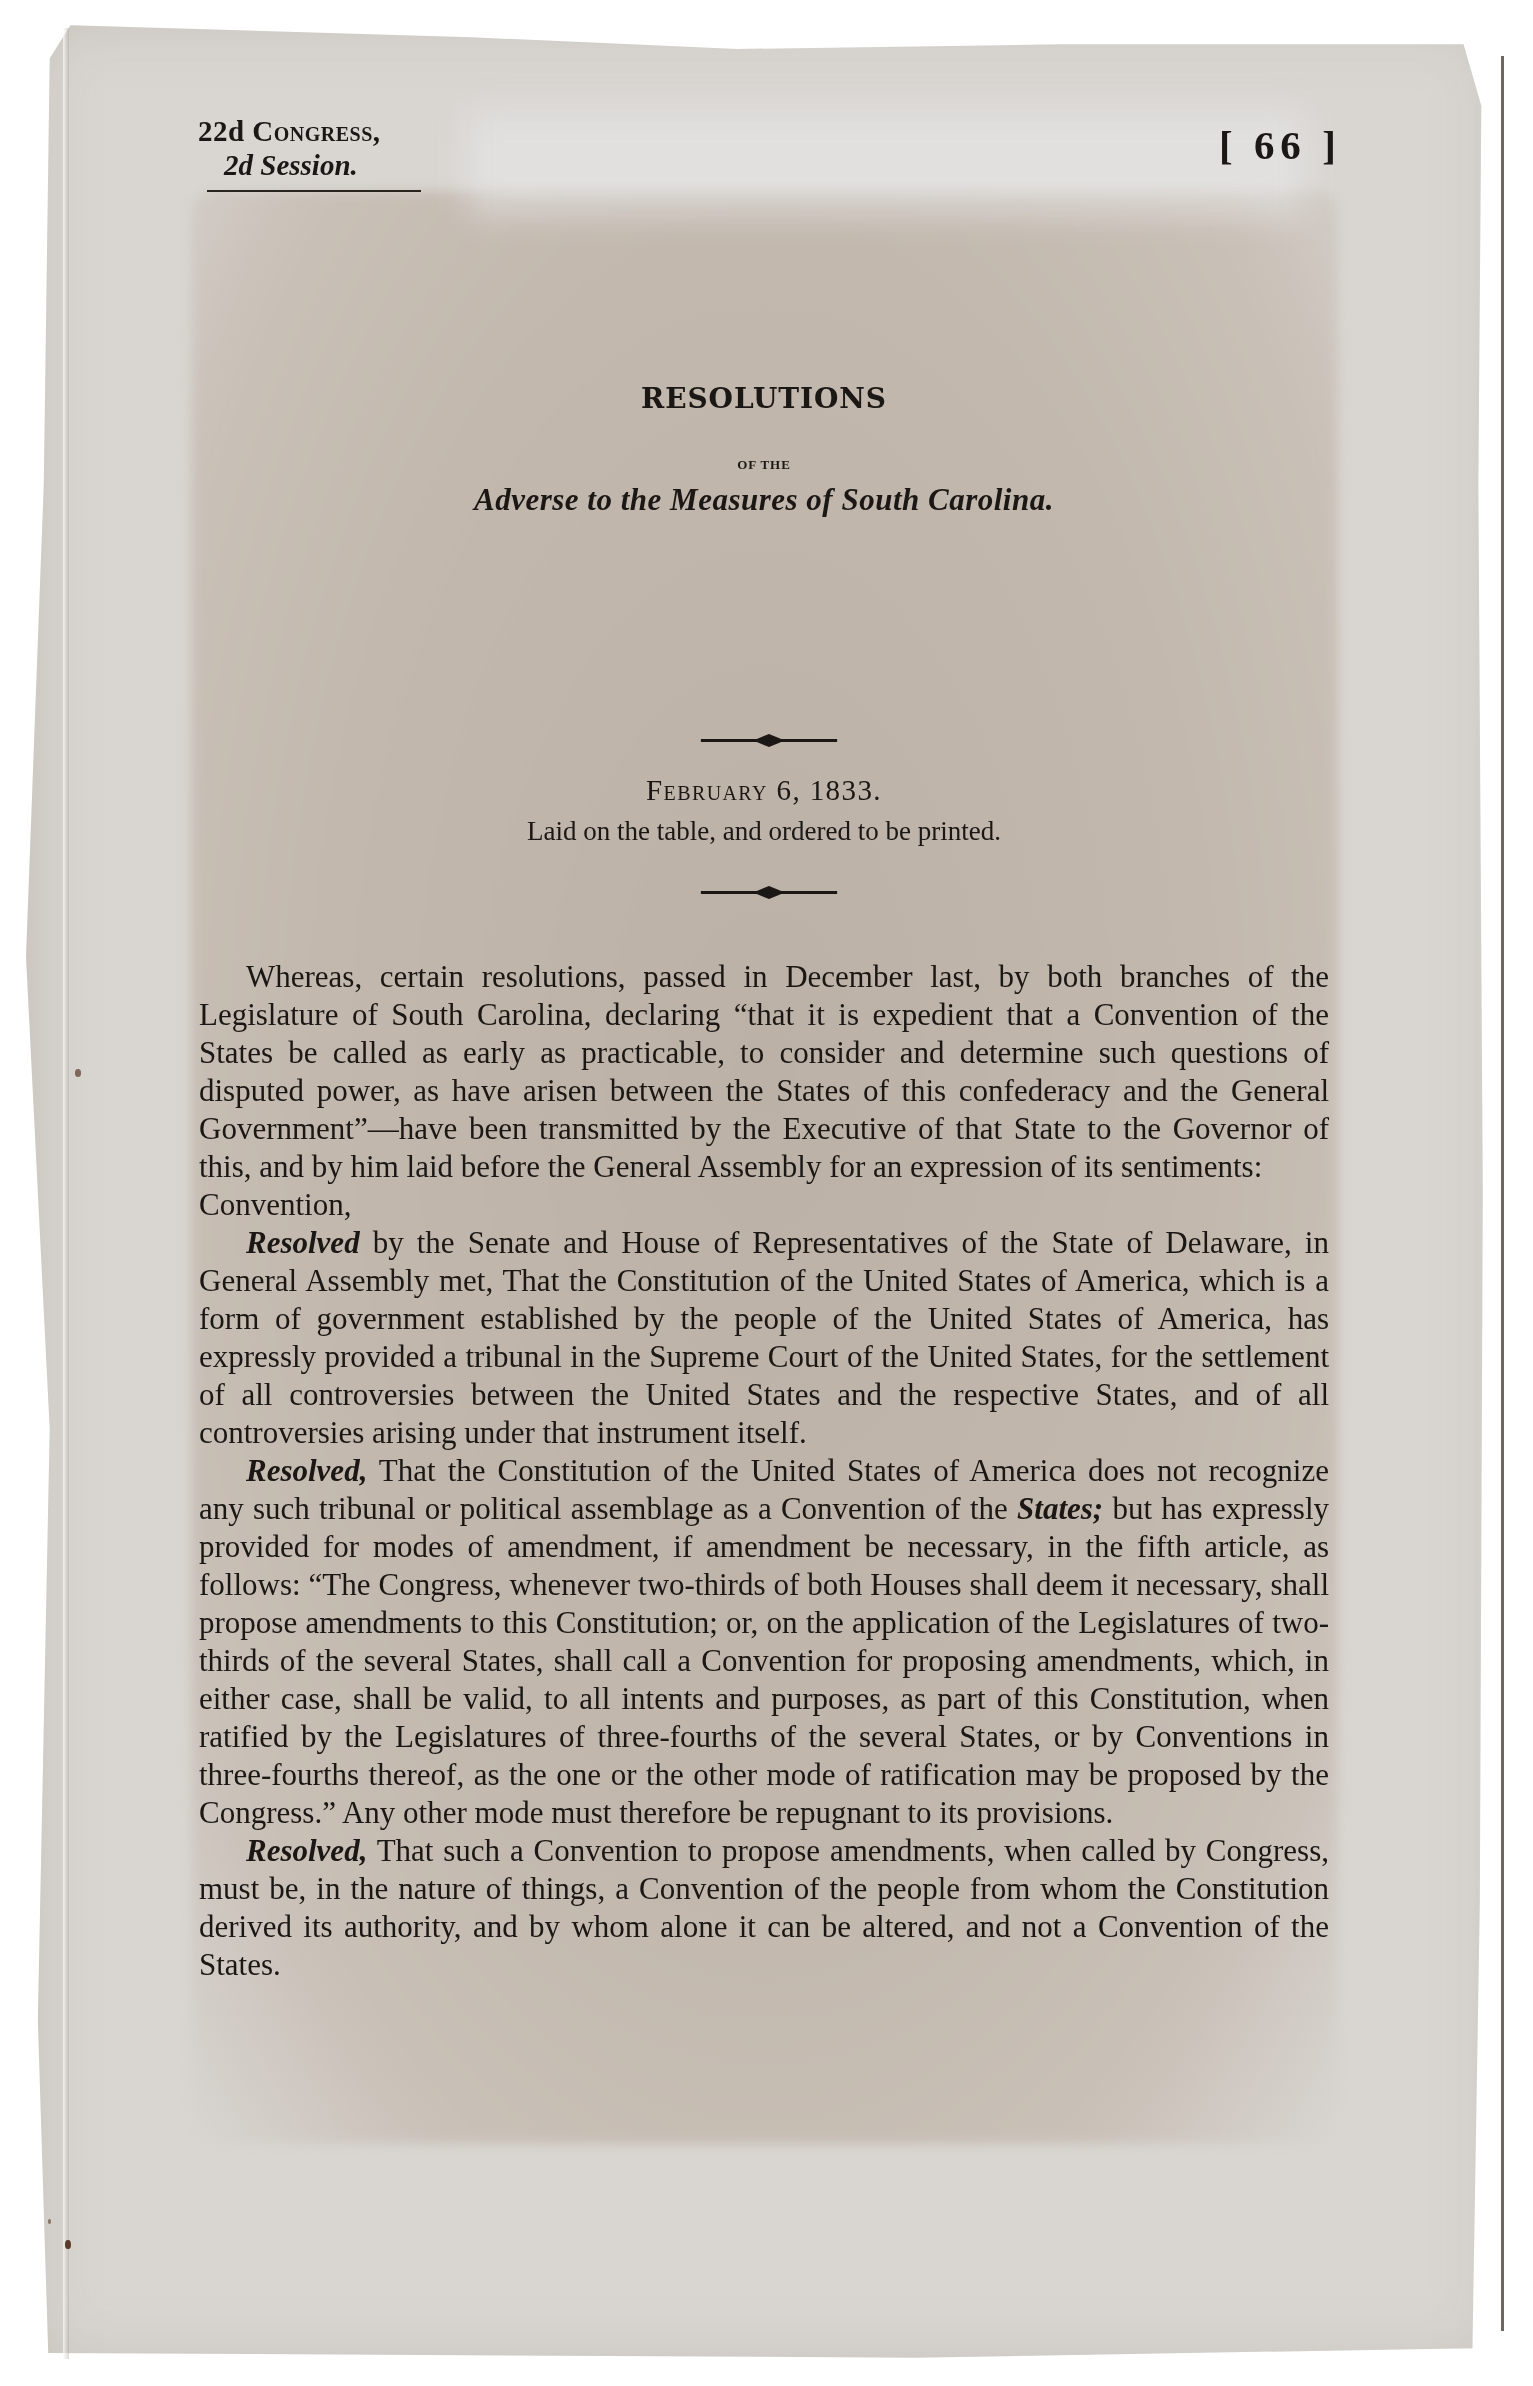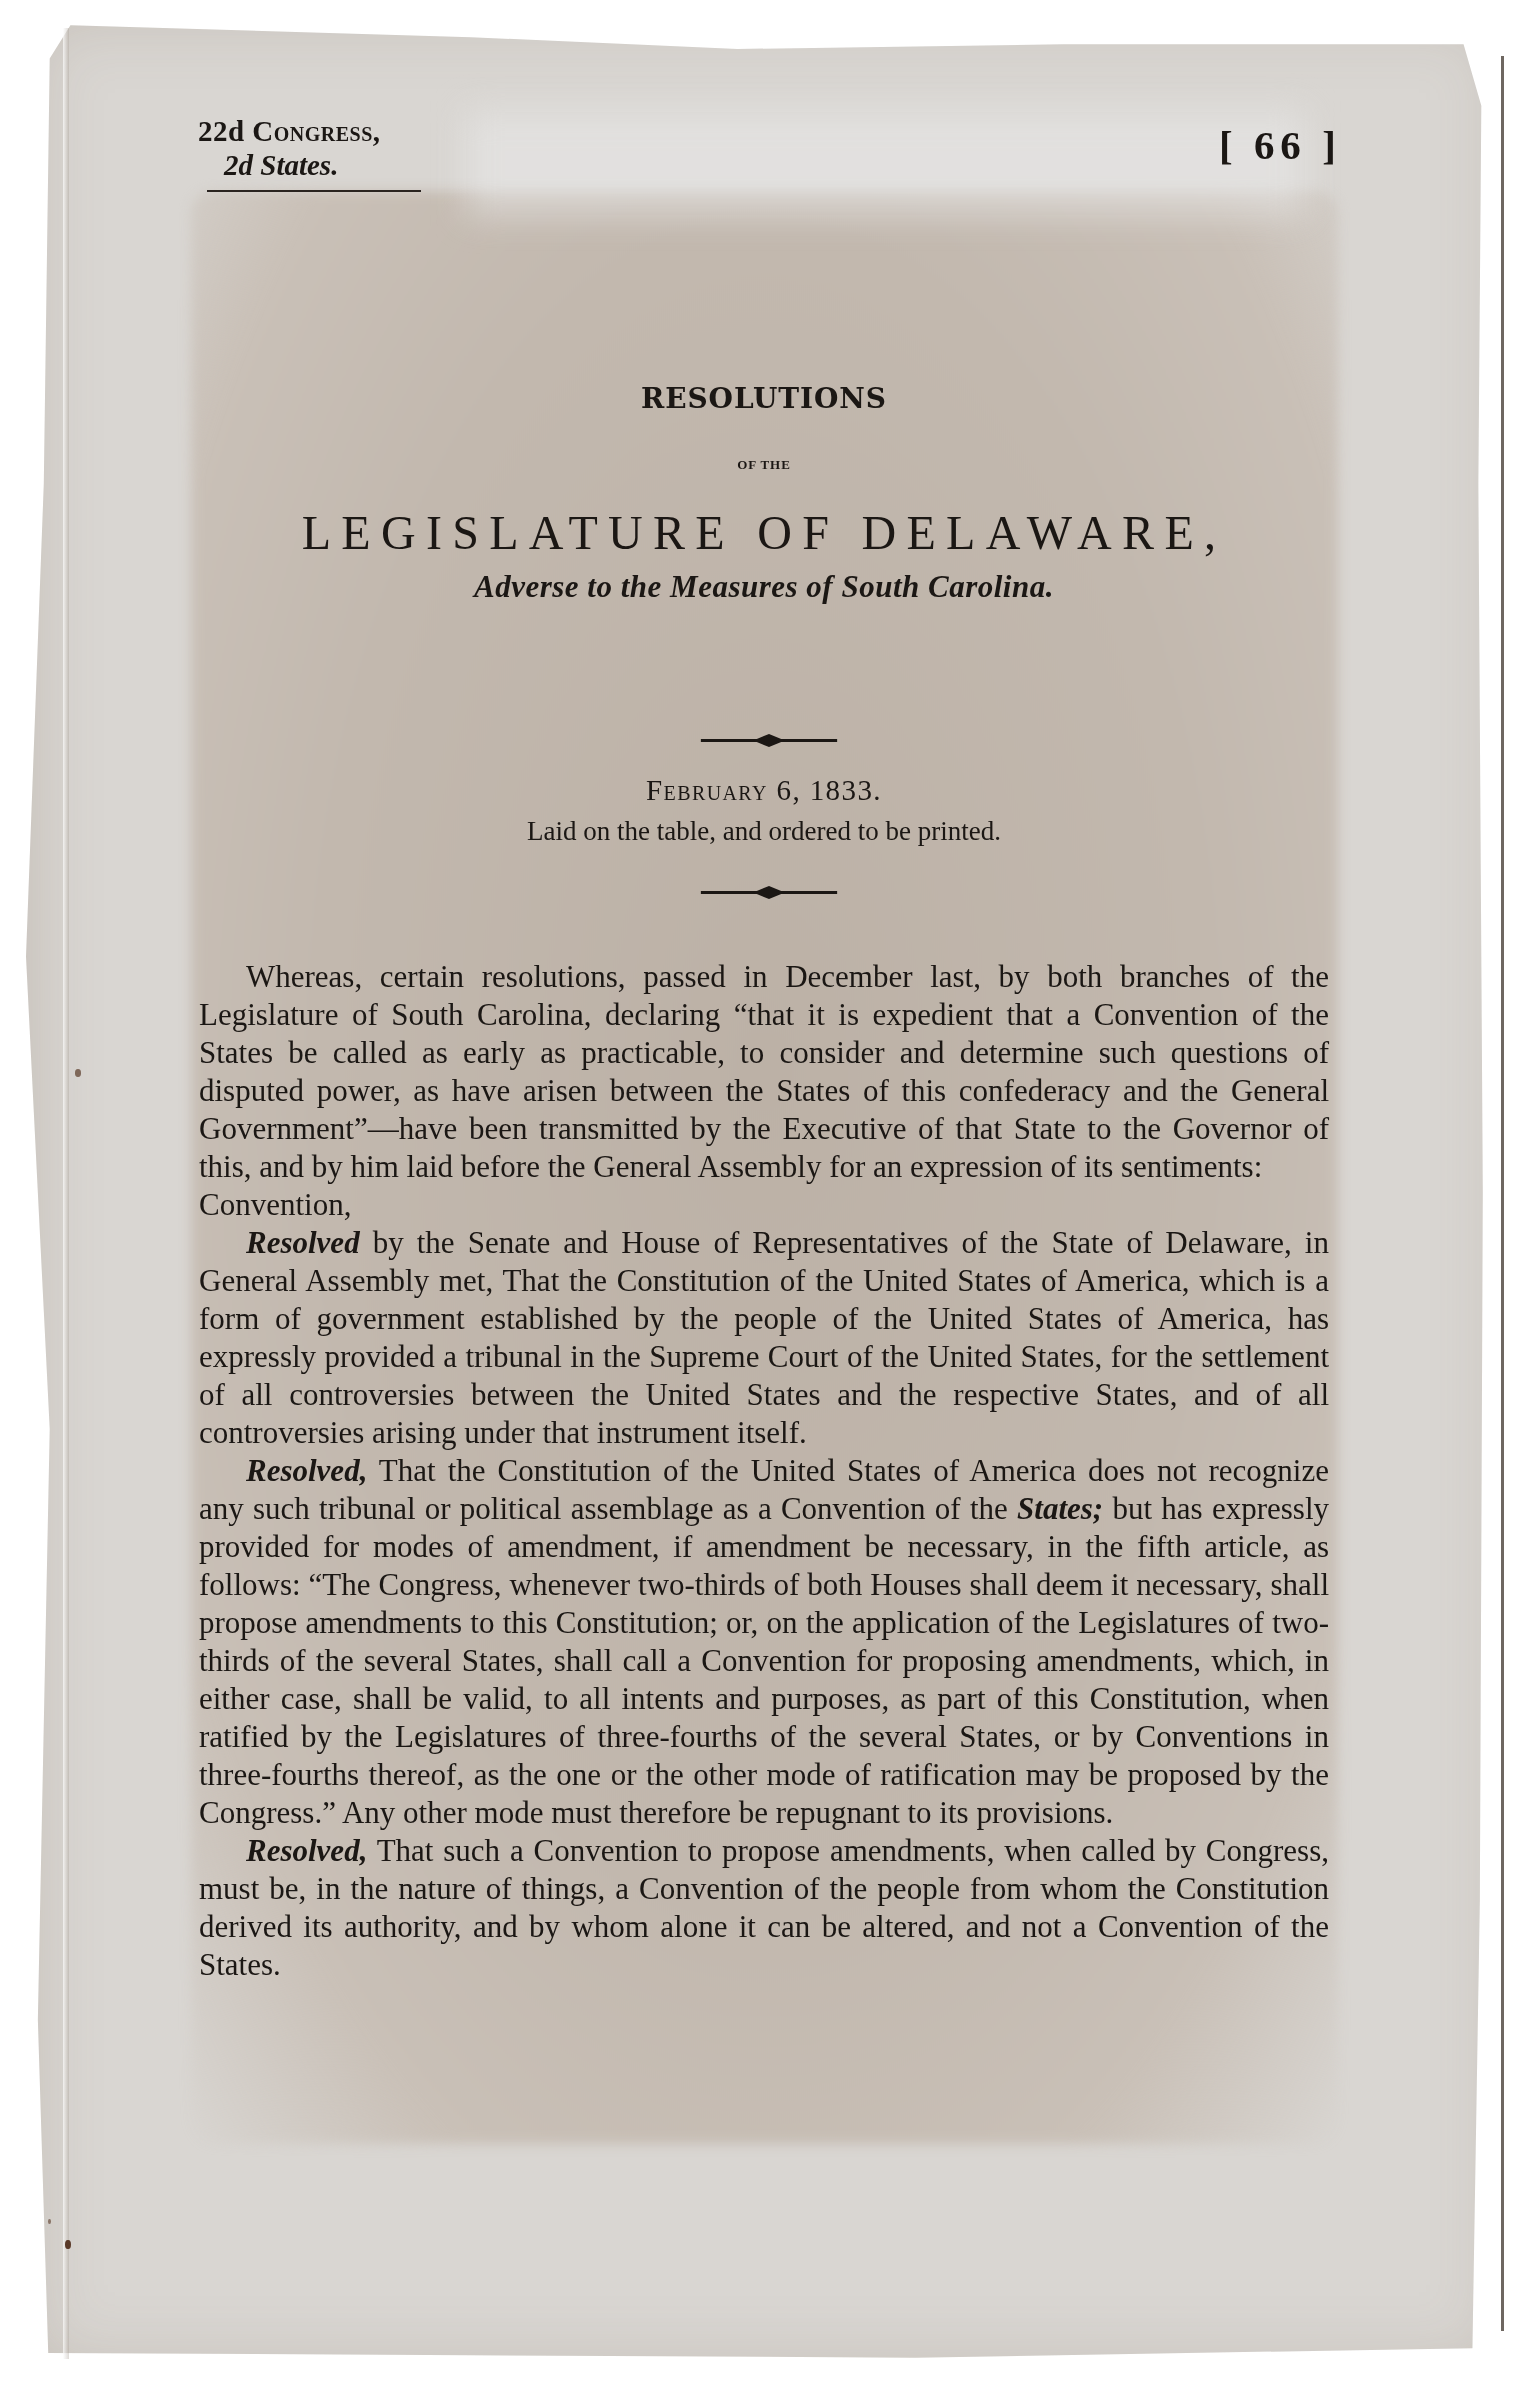--- a/index.html
+++ b/index.html
@@ -202,30 +202,29 @@
 
 <div class="spot" style="left:65px;top:2240px;width:5.6px;height:9.3px;"></div>
 <div class="spot" style="left:48px;top:2219px;width:2.8px;height:4.7px;opacity:0.6"></div>
 <div class="spot" style="left:75px;top:1069px;width:5.6px;height:7.5px;opacity:0.7"></div>
 
 <div class="session-block">
   <div class="congress">
     <span>22d</span>
     <span class="sc">Congress,</span>
   </div>
-  <div class="session">2d States.</div>
+  <div class="session">2d Session.</div>
   <div class="session-rule"></div>
 </div>
 
 <div class="doc-number">[ 66 ]</div>
 
 <div class="title-block">
   <div class="title-main">RESOLUTIONS</div>
   <div class="title-of">OF THE</div>
-  <div class="title-legislature">LEGISLATURE OF DELAWARE,</div>
   <div class="subtitle">Adverse to the Measures of South Carolina.</div>
 </div>
 
 <svg class="ornament" style="top:732px" viewBox="0 0 150 18">
   <line x1="2" y1="9" x2="148" y2="9" stroke="#1b1714" stroke-width="3"></line>
   <path d="M58 9 L75 2 L92 9 L75 16 Z" fill="#1b1714"></path>
 </svg>
 
 <div class="date-block">
   <div class="date">

